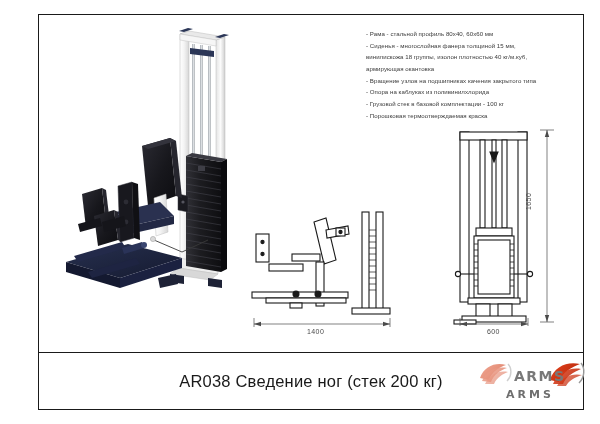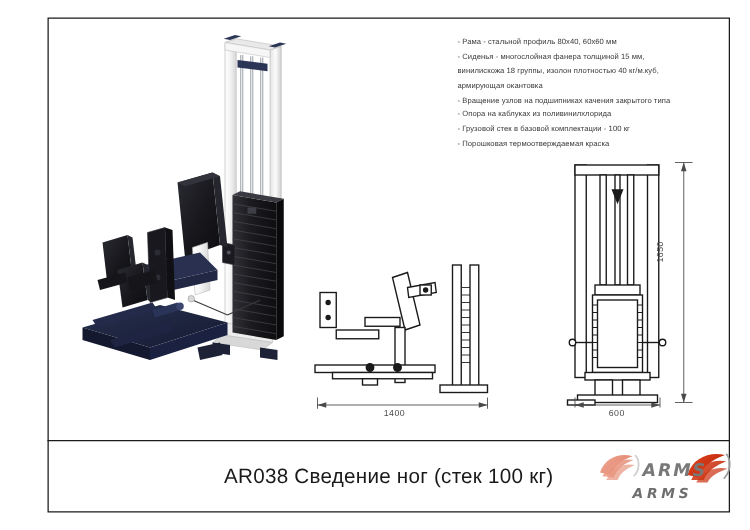--- a/index.html
+++ b/index.html
@@ -15,21 +15,21 @@
   
   .title-divider{position:absolute;left:38px;top:352px;width:546px;height:0;
      border-top:1.6px solid #1a1a1a;}
 
   .title-bar{position:absolute;left:38px;top:352px;width:546px;height:58px;
      display:flex;align-items:center;justify-content:center;box-sizing:border-box;}
   .title-text{font-size:16.5px;color:#1a1a1a;letter-spacing:.2px;white-space:nowrap;
      font-weight:400;}
 
   
-  .logo{position:absolute;right:14px;top:358px;width:108px;height:46px;font-style:italic;}
+  .logo{position:absolute;right:14px;top:358px;width:108px;height:46px;}
   .logo-main{position:absolute;left:0;top:2px;width:108px;height:28px;}
   .logo-sub{position:absolute;left:28px;top:30px;font-size:11px;letter-spacing:3px;
      color:#6e6e6e;font-weight:700;font-family:"DejaVu Sans",sans-serif;}
 
   
   .specs{position:absolute;left:366px;top:28px;width:216px;}
   .spec-line{font-size:6.1px;color:#3a3a3a;line-height:1.92;white-space:nowrap;
      letter-spacing:.05px;}
 
   
@@ -333,21 +333,21 @@
     <div class="spec-line">винилискожа 18 группы, изолон плотностью 40 кг/м.куб,</div>
     <div class="spec-line">армирующая окантовка</div>
     <div class="spec-line">- Вращение узлов на подшипниках качения закрытого типа</div>
     <div class="spec-line">- Опора на каблуках из поливинилхлорида</div>
     <div class="spec-line">- Грузовой стек в базовой комплектации - 100 кг</div>
     <div class="spec-line">- Порошковая термоотверждаемая краска</div>
   </div>
 
   <div class="title-divider"></div>
   <div class="title-bar">
-    <div class="title-text">AR038 Сведение ног (стек 100 кг)</div>
+    <div class="title-text">AR038 Сведение ног (стек 200 кг)</div>
   </div>
 
   <div class="logo">
     <svg class="logo-main" viewBox="0 0 108 28">
       <defs>
         <linearGradient id="swooshL" x1="0" y1="0" x2="1" y2="0.6">
           <stop offset="0" stop-color="#f0a894"></stop>
           <stop offset="1" stop-color="#e0836c"></stop>
         </linearGradient>
         <linearGradient id="swooshR" x1="0" y1="0" x2="1" y2="0.6">

